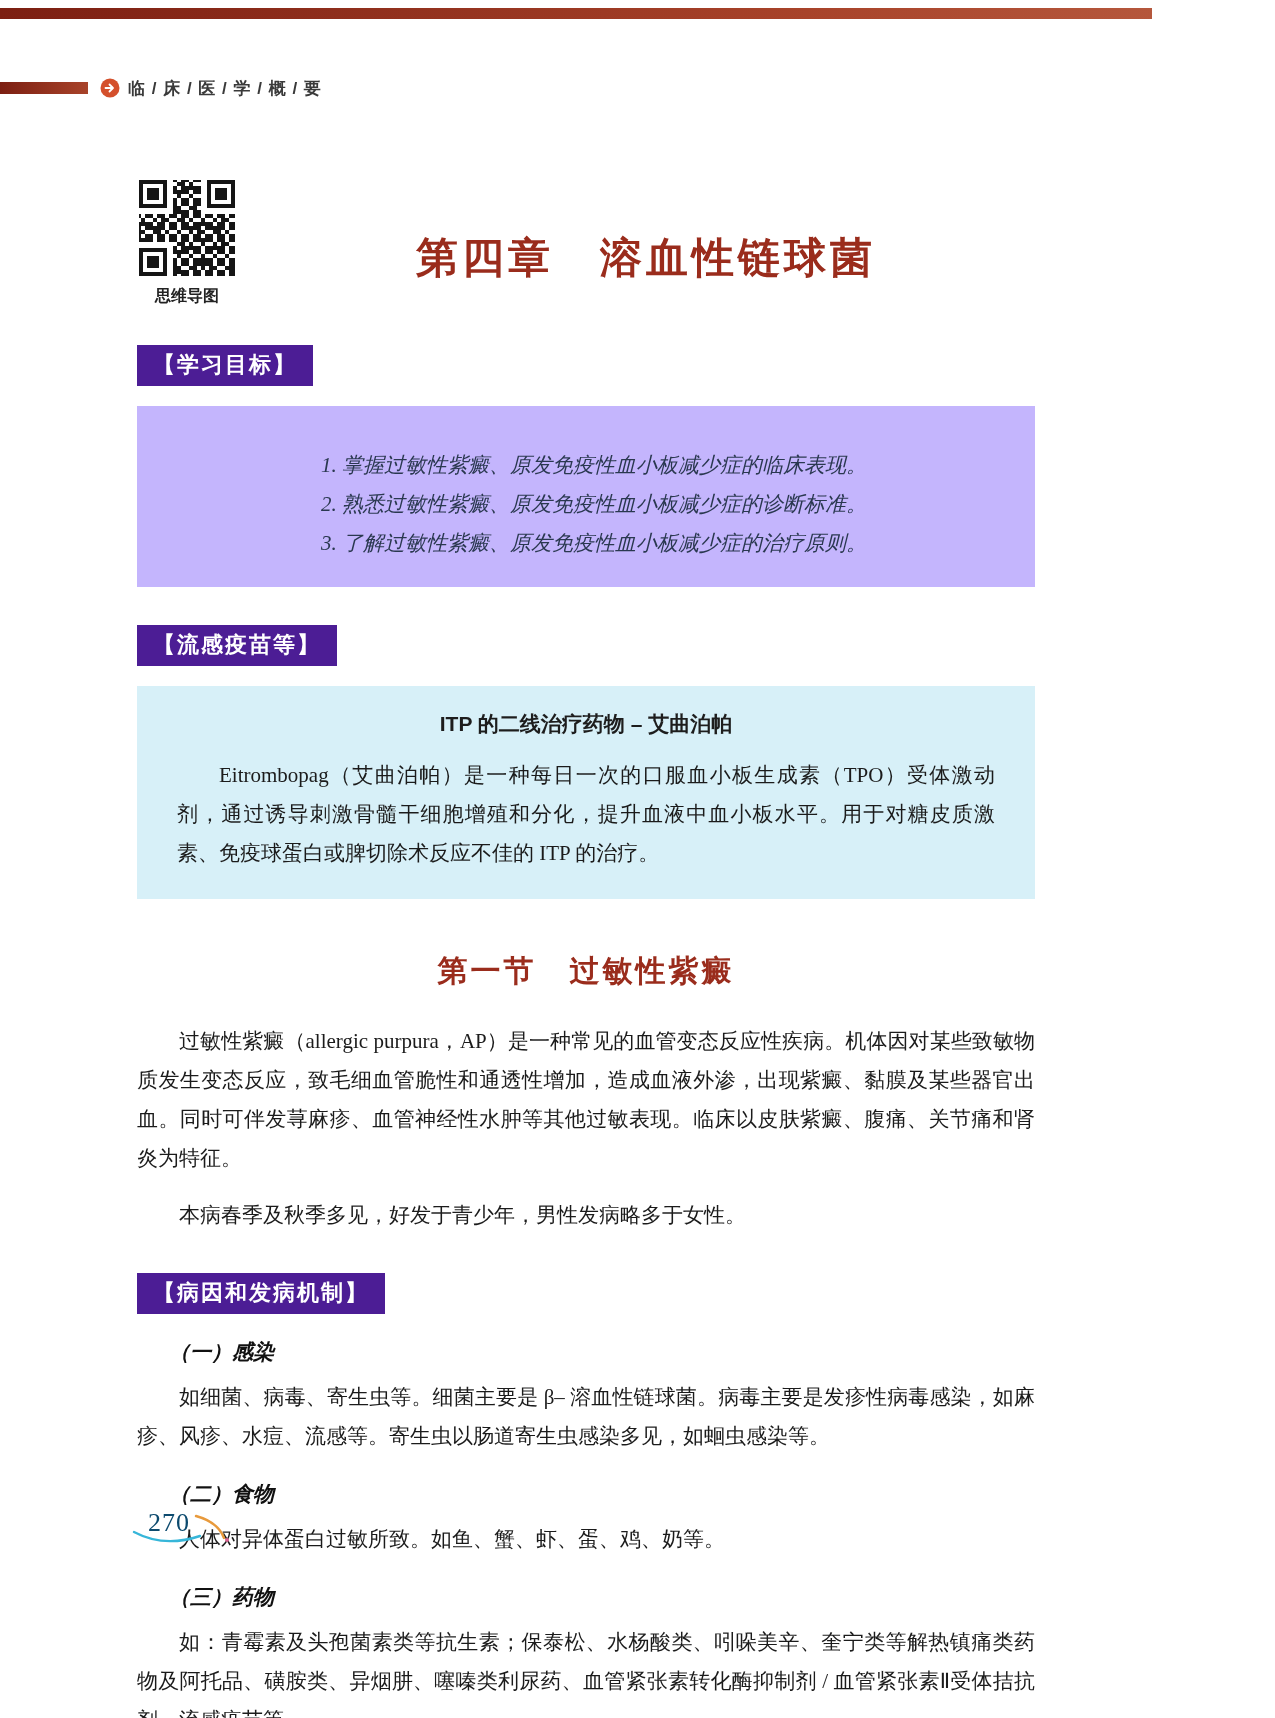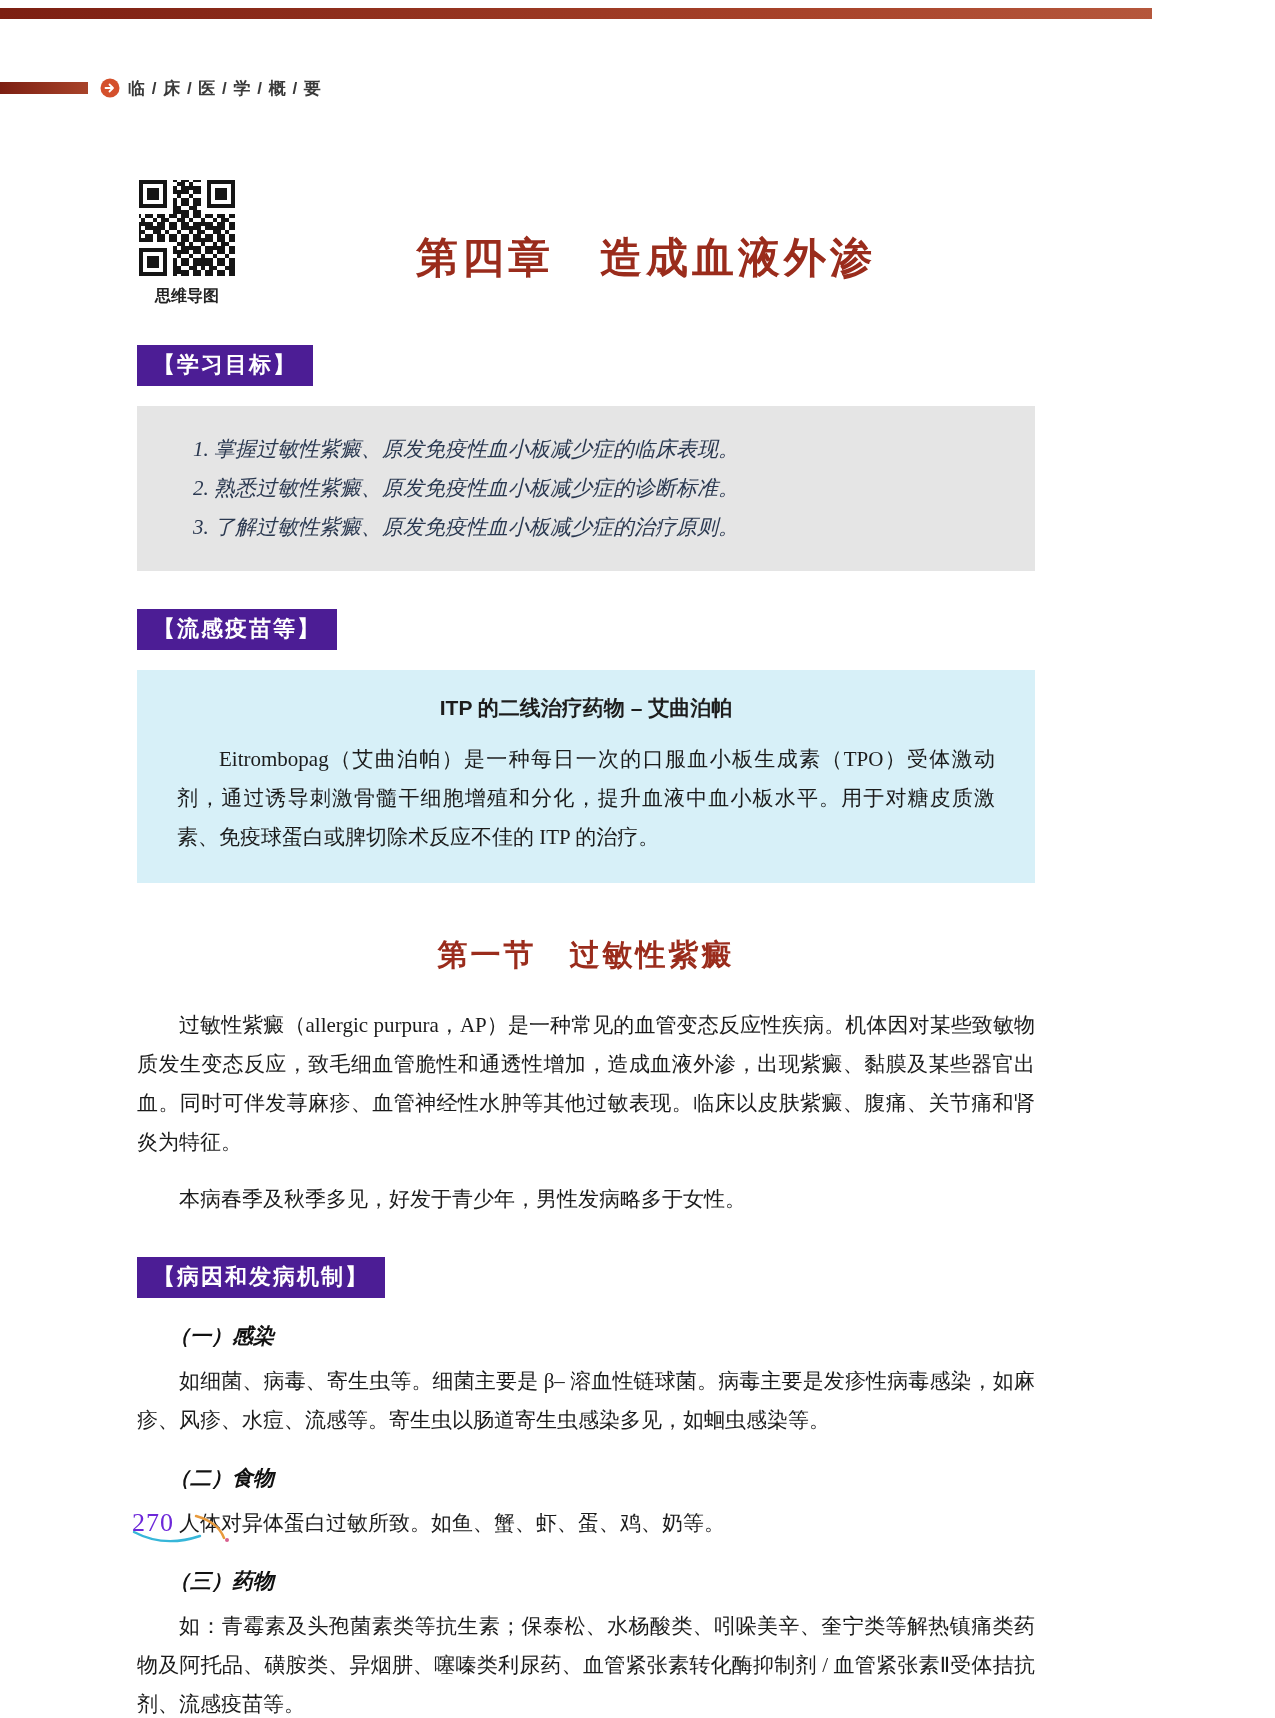--- a/index.html
+++ b/index.html
@@ -51,22 +51,23 @@
 
   .tag {
     display:inline-block; margin-top:38px;
     background:#4c1d95; color:#ffffff;
     font-family:"Liberation Sans", sans-serif;
     font-weight:bold; font-size:22px;
     padding:5px 16px 6px 16px; letter-spacing:2px;
   }
 
   .panel-pink {
-    margin-top:20px; background:#e5e5e5;
-    padding:24px 40px 24px 56px;
+    margin-top:20px; background:#c4b5fd;
+    padding:40px 40px 24px 56px;
+    text-align:center;
   }
   .objective-line {
     font-style:italic; font-size:21px; line-height:39px;
     color:#2a3850;
   }
 
   .panel-blue {
     margin-top:20px; background:#d7f0f8;
     padding:24px 40px 26px 40px;
   }
@@ -102,22 +103,22 @@
     text-indent:2em; text-align:justify;
   }
 
   
   .footer {
     position:absolute; left:130px; top:1502px;
     width:110px; height:48px;
   }
   .footer-ornament { position:absolute; left:0; top:0; }
   .page-number {
-    position:absolute; left:2px; top:6px;
-    font-size:26px; color:#6d28d9; letter-spacing:1px;
+    position:absolute; left:18px; top:6px;
+    font-size:26px; color:#0c4a6e; letter-spacing:1px;
   }
 </style>
 </head>
 <body>
 
 <div class="topbar"></div>
 
 <div class="header">
   <div class="header-bar"></div>
   <span class="brand-icon">
@@ -168,21 +169,21 @@
           </g>
           <g>
             <rect x="2" y="70" width="28" height="28" fill="#151515"></rect>
             <rect x="6" y="74" width="20" height="20" fill="#ffffff"></rect>
             <rect x="10" y="78" width="12" height="12" fill="#151515"></rect>
           </g>
         </svg>
       </div>
       <div class="qr-caption">思维导图</div>
     </div>
-    <div class="chapter-title">第四章　造成血液外渗</div>
+    <div class="chapter-title">第四章　溶血性链球菌</div>
   </div>
 
   
   <div class="tag">【学习目标】</div>
   <div class="panel-pink">
     <div class="objective-line">1. 掌握过敏性紫癜、原发免疫性血小板减少症的临床表现。</div>
     <div class="objective-line">2. 熟悉过敏性紫癜、原发免疫性血小板减少症的诊断标准。</div>
     <div class="objective-line">3. 了解过敏性紫癜、原发免疫性血小板减少症的治疗原则。</div>
   </div>
 

